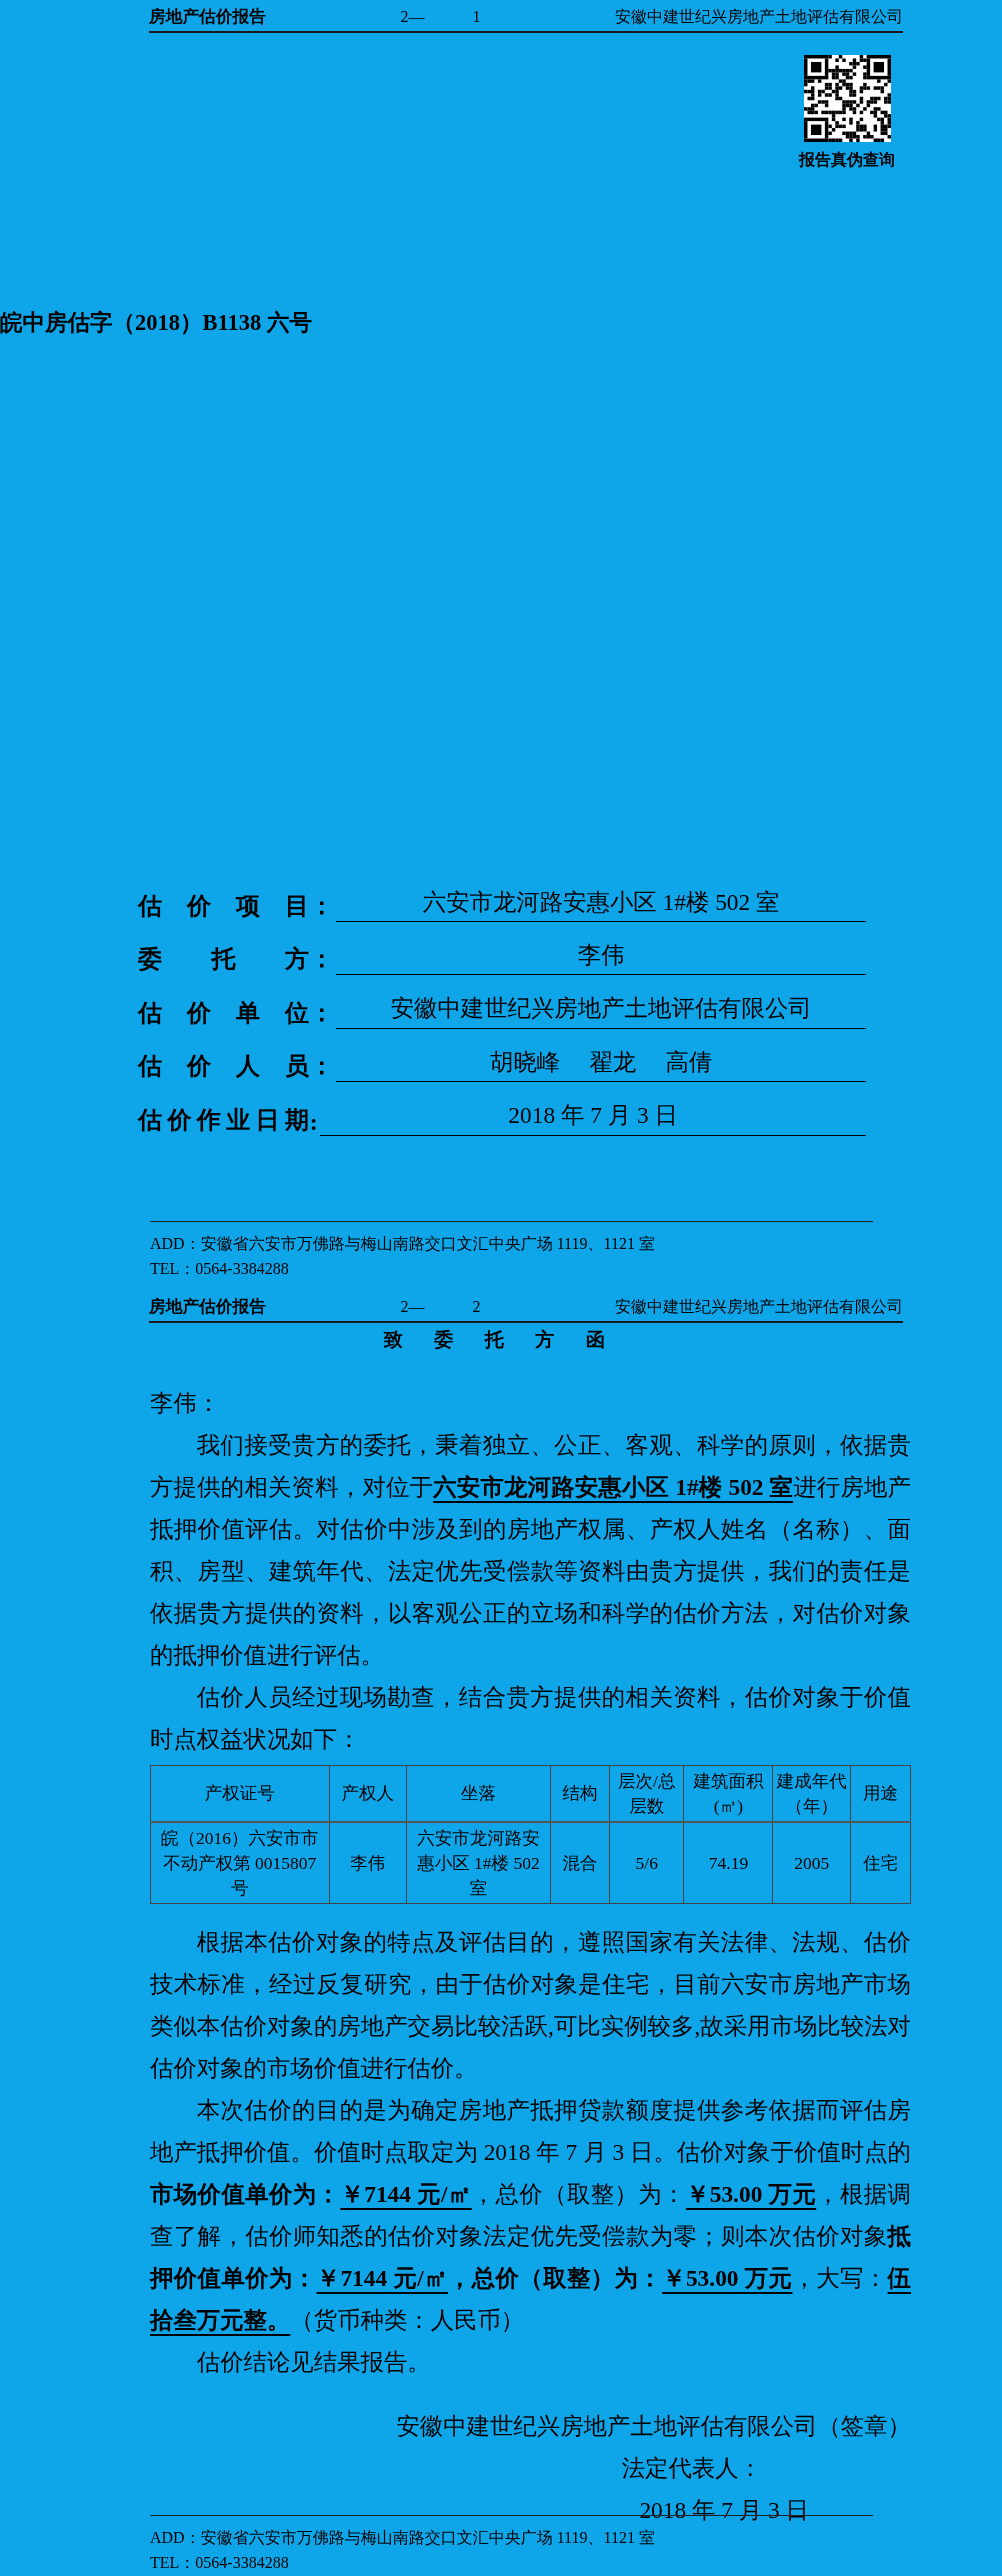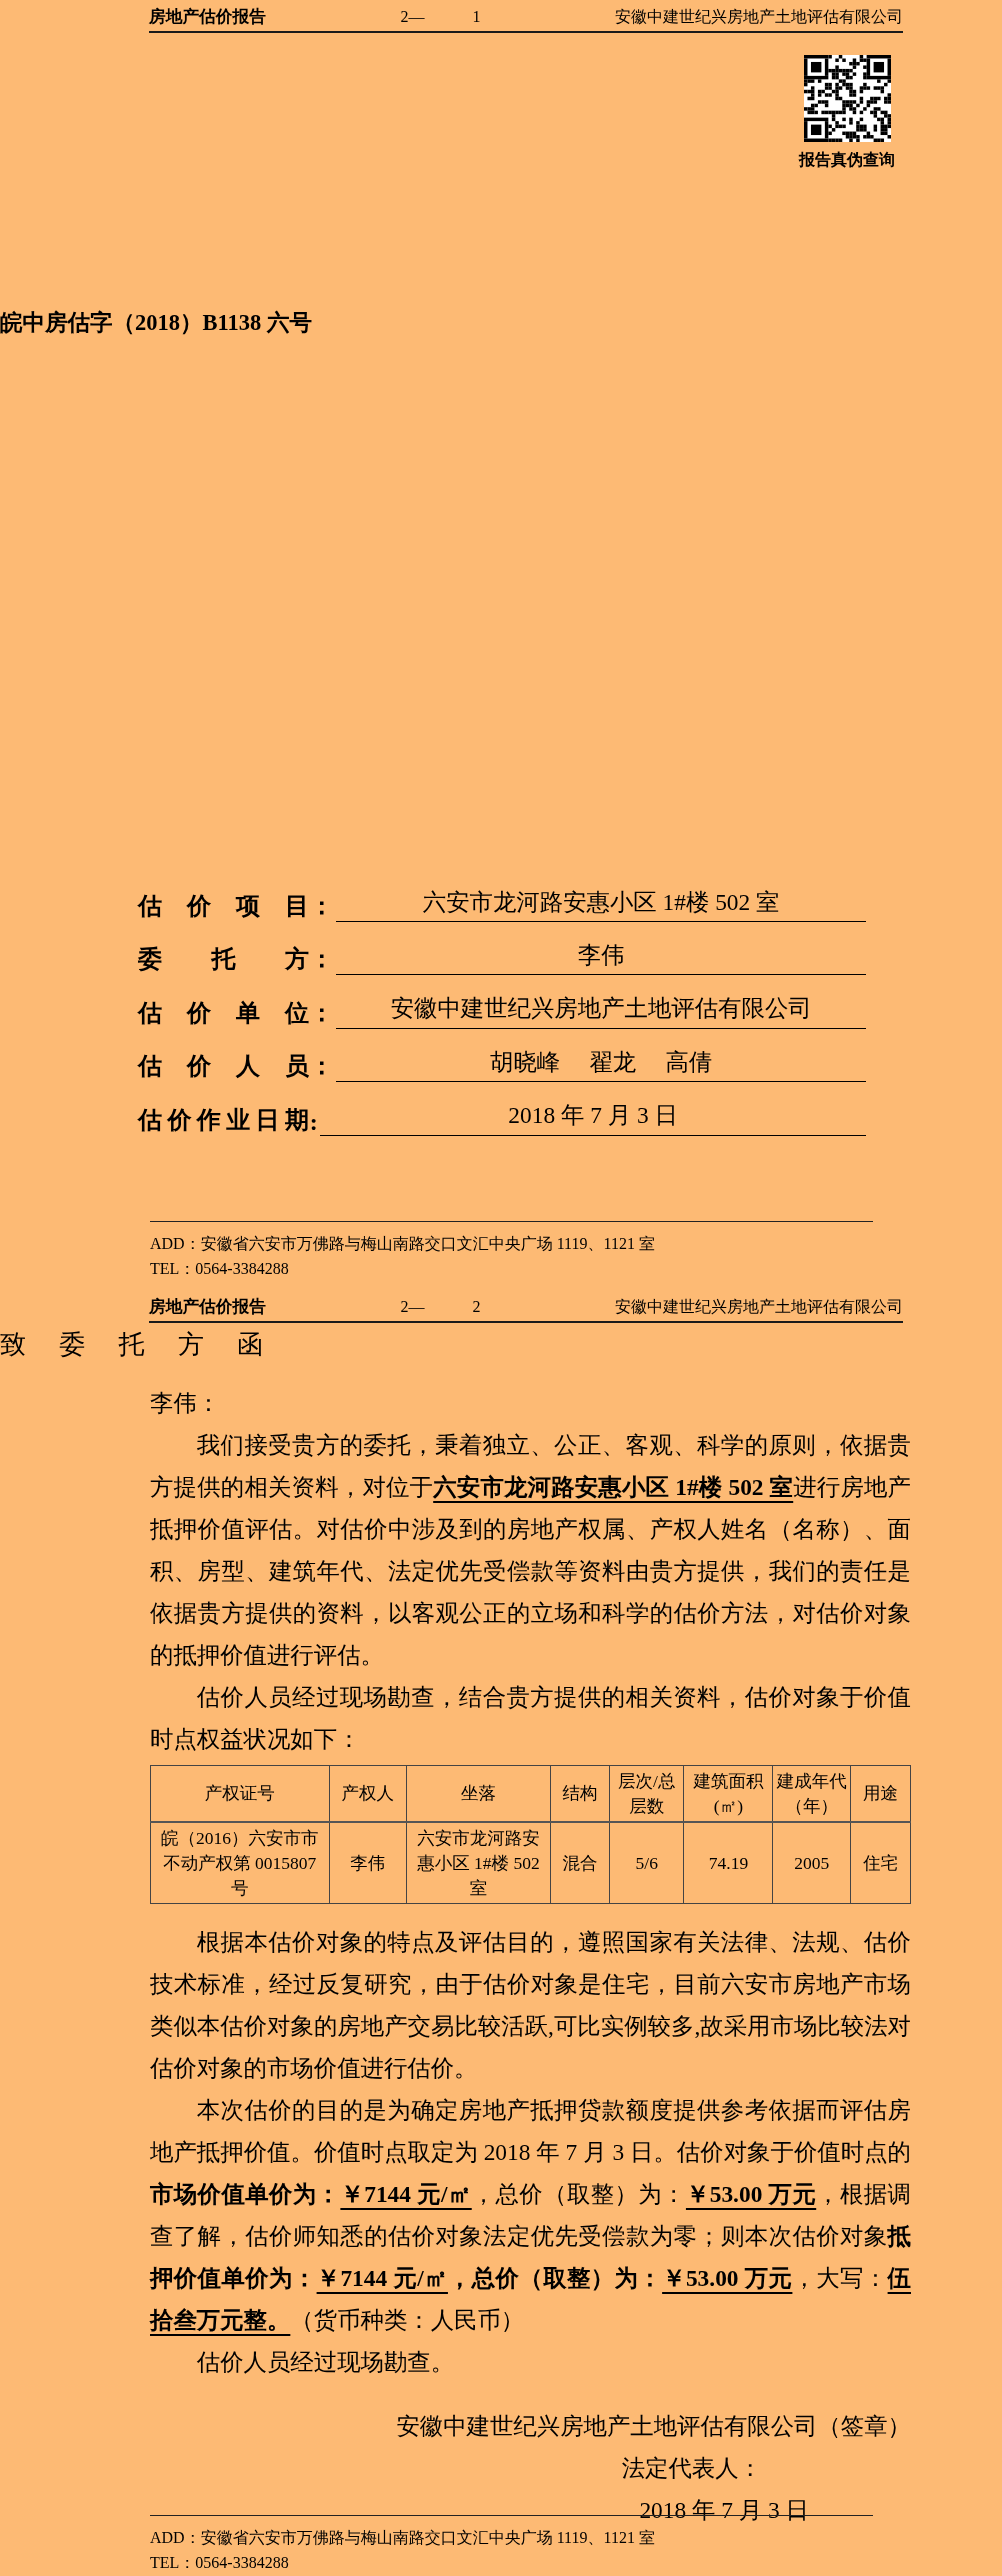--- a/index.html
+++ b/index.html
@@ -1,16 +1,16 @@
 <!DOCTYPE html>
 <html style="font-size:13.4px"><head>
 <meta charset="utf-8">
 <style>
   html,body{margin:0;padding:0;background:#ffffff;}
-  .doc{position:relative;width:1002px;height:2576px;background:#fdba74;color:#000;
+  .doc{position:relative;width:1002px;height:2576px;background:#0ea5e9;color:#000;
        font-family:"Liberation Serif","DejaVu Serif",serif;overflow:hidden;}
   .page{position:absolute;left:0;width:1002px;}
   #page1{top:0;height:1290px;}
   #page2{top:1290px;height:1286px;}
 
   
   .page-header{position:absolute;top:6.7px;left:149px;right:99px;
     display:flex;align-items:flex-end;justify-content:space-between;
     border-bottom:2.5px double #1a1a1a;padding-bottom:4.2px;font-size:16px;line-height:20px;}
   .ph-left{font-weight:bold;font-size:16.7px;}
@@ -37,22 +37,22 @@
   .form-value{flex:1;text-align:center;font-size:23.4px;border-bottom:1.7px solid #000;
     padding-bottom:3.3px;white-space:nowrap;}
 
   
   .page-footer{position:absolute;left:150px;width:723px;border-top:1.7px solid #222;
     padding-top:9.2px;font-size:16px;line-height:25px;}
   #page1 .page-footer{top:1221px;}
   #page2 .page-footer{top:1225px;}
 
   
-  .letter-title{position:absolute;top:37px;left:0;width:100%;
-    font-size:26px;font-weight:normal;letter-spacing:13.4px;}
+  .letter-title{position:absolute;top:37px;left:0;width:100%;text-align:center;
+    font-size:19px;font-weight:bold;letter-spacing:13.4px;}
   .letter-body{position:absolute;top:92px;left:150px;right:91px;
     font-size:23.4px;line-height:42px;text-align:justify;}
   .letter-body p{margin:0;text-indent:2em;}
   .letter-body p.no-indent{text-indent:0;}
   .b{font-weight:bold;}
   .u{text-decoration:underline;text-underline-offset:5.8px;text-decoration-thickness:1.7px;}
 
   table.rights{width:100%;border-collapse:collapse;table-layout:fixed;
     margin:5px 0 16.7px;font-size:17.5px;line-height:25px;text-align:center;text-indent:0;}
   table.rights th,table.rights td{border:0.8px solid #444;padding:2.5px 2.5px;
@@ -386,21 +386,21 @@
             <td>5/6</td>
             <td>74.19</td>
             <td>2005</td>
             <td>住宅</td>
           </tr>
         </tbody>
       </table>
 
       <p><span>根据本估价对象的特点及评估目的，遵照国家有关法律、法规、估价技术标准，经过反复研究，由于估价对象是住宅，目前六安市房地产市场类似本估价对象的房地产交易比较活跃,可比实例较多,故采用市场比较法对估价对象的市场价值进行估价。</span></p>
       <p><span>本次估价的目的是为确定房地产抵押贷款额度提供参考依据而评估房地产抵押价值。价值时点取定为 2018 年 7 月 3 日。估价对象于价值时点的</span><span class="b">市场价值单价为：</span><span class="b u">￥7144 元/㎡</span><span>，总价（取整）为：</span><span class="b u">￥53.00 万元</span><span>，根据调查了解，估价师知悉的估价对象法定优先受偿款为零；则本次估价对象</span><span class="b">抵押价值单价为：</span><span class="b u">￥7144 元/㎡</span><span class="b">，总价（取整）为：</span><span class="b u">￥53.00 万元</span><span>，大写：</span><span class="b u">伍拾叁万元整。</span><span>（货币种类：人民币）</span></p>
-      <p><span>估价人员经过现场勘查。</span></p>
+      <p><span>估价结论见结果报告。</span></p>
 
       <div class="signature">
         <div class="sig-company">安徽中建世纪兴房地产土地评估有限公司（签章）</div>
         <div class="sig-rep">法定代表人：</div>
         <div class="sig-date">2018 年 7 月 3 日</div>
       </div>
     </div>
 
     <div class="page-footer">
       <div>ADD：安徽省六安市万佛路与梅山南路交口文汇中央广场 1119、1121 室</div>

